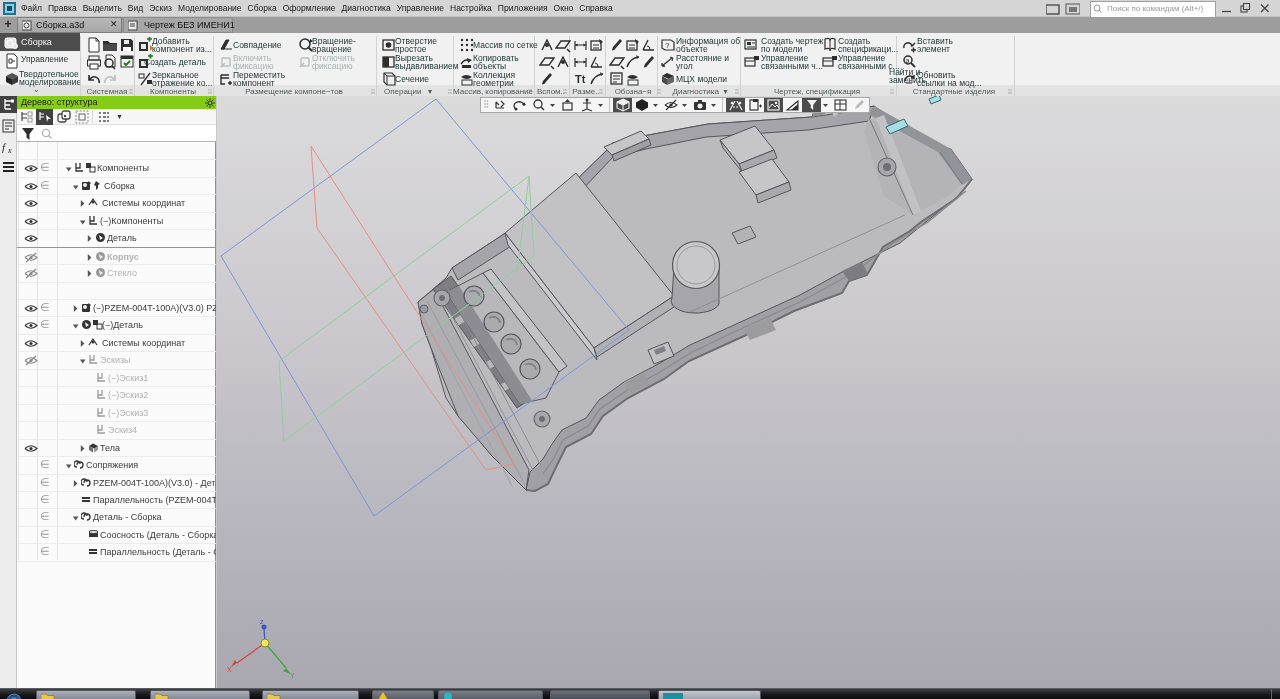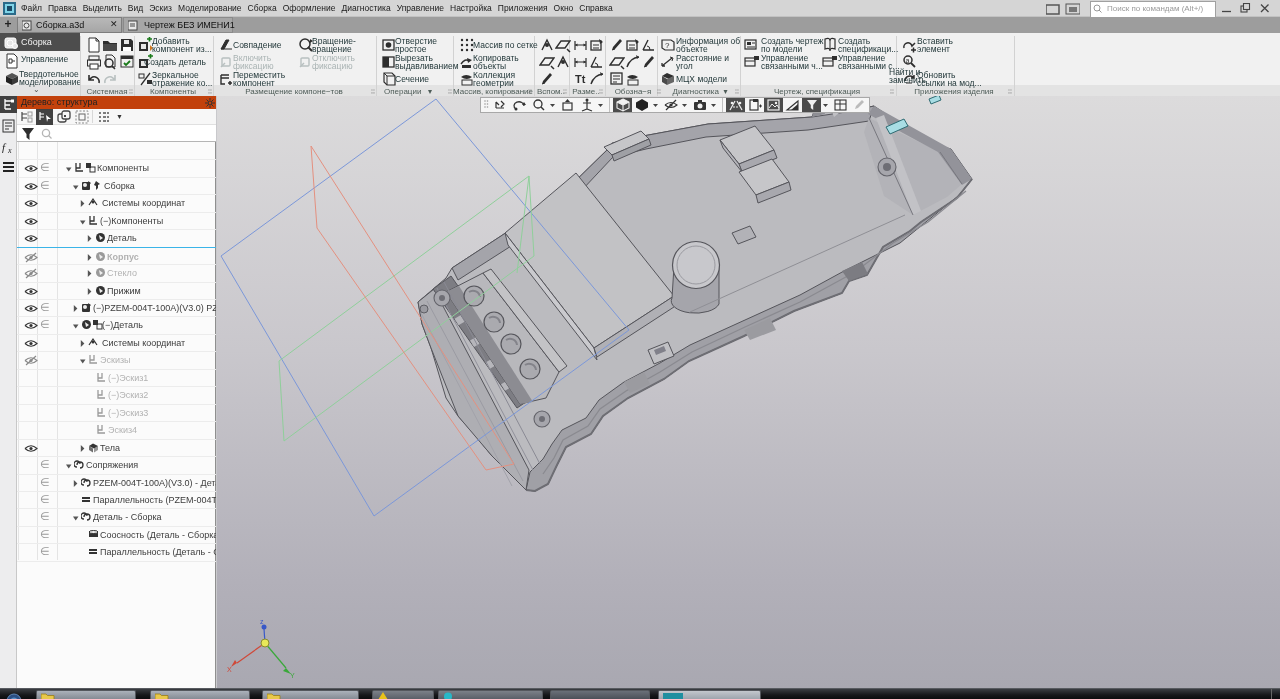--- a/index.html
+++ b/index.html
@@ -16,21 +16,21 @@
 .rtxt{position:absolute;font-size:8.5px;line-height:8px;color:#23383a;white-space:nowrap;}
 .rgray{color:#a9b3b3;}
 .rlabel{position:absolute;top:54px;font-size:8px;color:#4e5c58;white-space:nowrap;text-align:center;}
 .rsep{position:absolute;top:3px;width:1px;height:60px;background:#d2d2d2;}
 .ric{position:absolute;width:16px;height:16px;}
 .handle{position:absolute;top:55px;font-size:7px;color:#8a8a8a;letter-spacing:0;}
 
 #lstrip{position:absolute;left:0;top:96px;width:17px;height:592px;background:#ededee;border-right:1px solid #c8c8c8;}
 
 #tree{position:absolute;left:17px;top:96px;width:199px;height:592px;background:#fbfbfb;border-right:1px solid #8f8f8f;}
-#treehead{position:absolute;left:0;top:0;width:199px;height:13px;background:#c2410c;font-size:9px;color:#222;padding:1px 0 0 4px;}
+#treehead{position:absolute;left:0;top:0;width:199px;height:13px;background:#84cc16;font-size:9px;color:#222;padding:1px 0 0 4px;}
 #treetools{position:absolute;left:0;top:13px;width:199px;height:16px;background:#f7f7f7;border-bottom:1px solid #e0e0e0;}
 #treefilter{position:absolute;left:0;top:29px;width:199px;height:17px;background:#fff;border-bottom:1px solid #b5b5b5;}
 .trow{position:absolute;left:0;width:199px;height:18px;font-size:9px;color:#3c3c3c;white-space:nowrap;overflow:hidden;}
 .tgray{color:#b2b2b2;}
 .tsel{border-top:1px solid #3ab4e8;border-bottom:1px solid #3ab4e8;}
 .tline{position:absolute;left:0;width:199px;height:1px;background:#ececec;}
 .tvline{position:absolute;top:46px;width:1px;background:#e4e4e4;}
 
 #vp{position:absolute;left:217px;top:96px;width:1063px;height:592px;background:linear-gradient(180deg,#dcdbdc 0%,#c9c7cc 43%,#b2b0b9 82%,#a9a8b1 100%);overflow:hidden;}
 #vtb{position:absolute;left:263px;top:1px;height:16px;background:#f6f6f6;border:1px solid #a8a8a8;white-space:nowrap;font-size:0;}
@@ -360,21 +360,21 @@
     <div class="rlabel" style="left:47px;width:120px;">Системная</div>
     <div class="rlabel" style="left:113px;width:120px;">Компоненты</div>
     <div class="rlabel" style="left:214px;width:160px;">Размещение компоне−тов</div>
     <div class="rlabel" style="left:348px;width:120px;">Операции&nbsp;&nbsp;&nbsp;▾</div>
     <div class="rlabel" style="left:428px;width:130px;">Массив, копирование</div>
     <div class="rlabel" style="left:531px;width:40px;">Вспом..</div>
     <div class="rlabel" style="left:566px;width:40px;">Разме..</div>
     <div class="rlabel" style="left:608px;width:50px;">Обозна−я</div>
     <div class="rlabel" style="left:640px;width:120px;">Диагностика&nbsp;&nbsp;▾</div>
     <div class="rlabel" style="left:747px;width:140px;">Чертеж, спецификация</div>
-    <div class="rlabel" style="left:889px;width:130px;">Приложения изделия</div>
+    <div class="rlabel" style="left:889px;width:130px;">Стандартные изделия</div>
     <div class="handle" style="left:129px;">⁞⁞</div>
     <div class="handle" style="left:208px;">⁞⁞</div>
     <div class="handle" style="left:371px;">⁞⁞</div>
     <div class="handle" style="left:448px;">⁞⁞</div>
     <div class="handle" style="left:528px;">⁞⁞</div>
     <div class="handle" style="left:563px;">⁞⁞</div>
     <div class="handle" style="left:599px;">⁞⁞</div>
     <div class="handle" style="left:657px;">⁞⁞</div>
     <div class="handle" style="left:735px;">⁞⁞</div>
     <div class="handle" style="left:890px;">⁞⁞</div>
@@ -559,34 +559,20 @@
       <svg class="abs" style="left:70px;top:6px" width="5" height="7">
         <path d="M0.8,0 L4.4,3.5 L0.8,7 z" fill="#555"></path>
       </svg>
       <svg class="abs" style="left:78px;top:3px" width="11" height="11">
         <circle cx="5.5" cy="5.5" r="4.5" fill="#9a9a9a"></circle>
         <path d="M4,3 l4,3 l-3,2 z" fill="#eee"></path>
       </svg>
       <div class="abs" style="left:90px;top:4px;">Стекло</div>
     </div>
     <div class="tline" style="top:186px"></div>
-    <div class="trow" style="top:186px;">
-      <svg class="abs" style="left:7px;top:5px" width="14" height="9">
-        <path d="M1,4.5 q6,-5.5 12,0 q-6,5.5 -12,0" fill="none" stroke="#333" stroke-width="1.1"></path>
-        <circle cx="7" cy="4.5" r="1.6" fill="#333"></circle>
-      </svg>
-      <svg class="abs" style="left:70px;top:6px" width="5" height="7">
-        <path d="M0.8,0 L4.4,3.5 L0.8,7 z" fill="#555"></path>
-      </svg>
-      <svg class="abs" style="left:78px;top:3px" width="11" height="11">
-        <circle cx="5.5" cy="5.5" r="4.5" fill="#333"></circle>
-        <path d="M4,3 l4,3 l-3,2 z" fill="#eee"></path>
-      </svg>
-      <div class="abs" style="left:90px;top:4px;">Прижим</div>
-    </div>
     <div class="tline" style="top:203px"></div>
     <div class="trow" style="top:203px;">
       <svg class="abs" style="left:7px;top:5px" width="14" height="9">
         <path d="M1,4.5 q6,-5.5 12,0 q-6,5.5 -12,0" fill="none" stroke="#333" stroke-width="1.1"></path>
         <circle cx="7" cy="4.5" r="1.6" fill="#333"></circle>
       </svg>
       <div class="abs" style="left:23px;top:2px;font-size:11px;color:#999;">∈</div>
       <svg class="abs" style="left:56px;top:6px" width="5" height="7">
         <path d="M0.8,0 L4.4,3.5 L0.8,7 z" fill="#555"></path>
       </svg>

